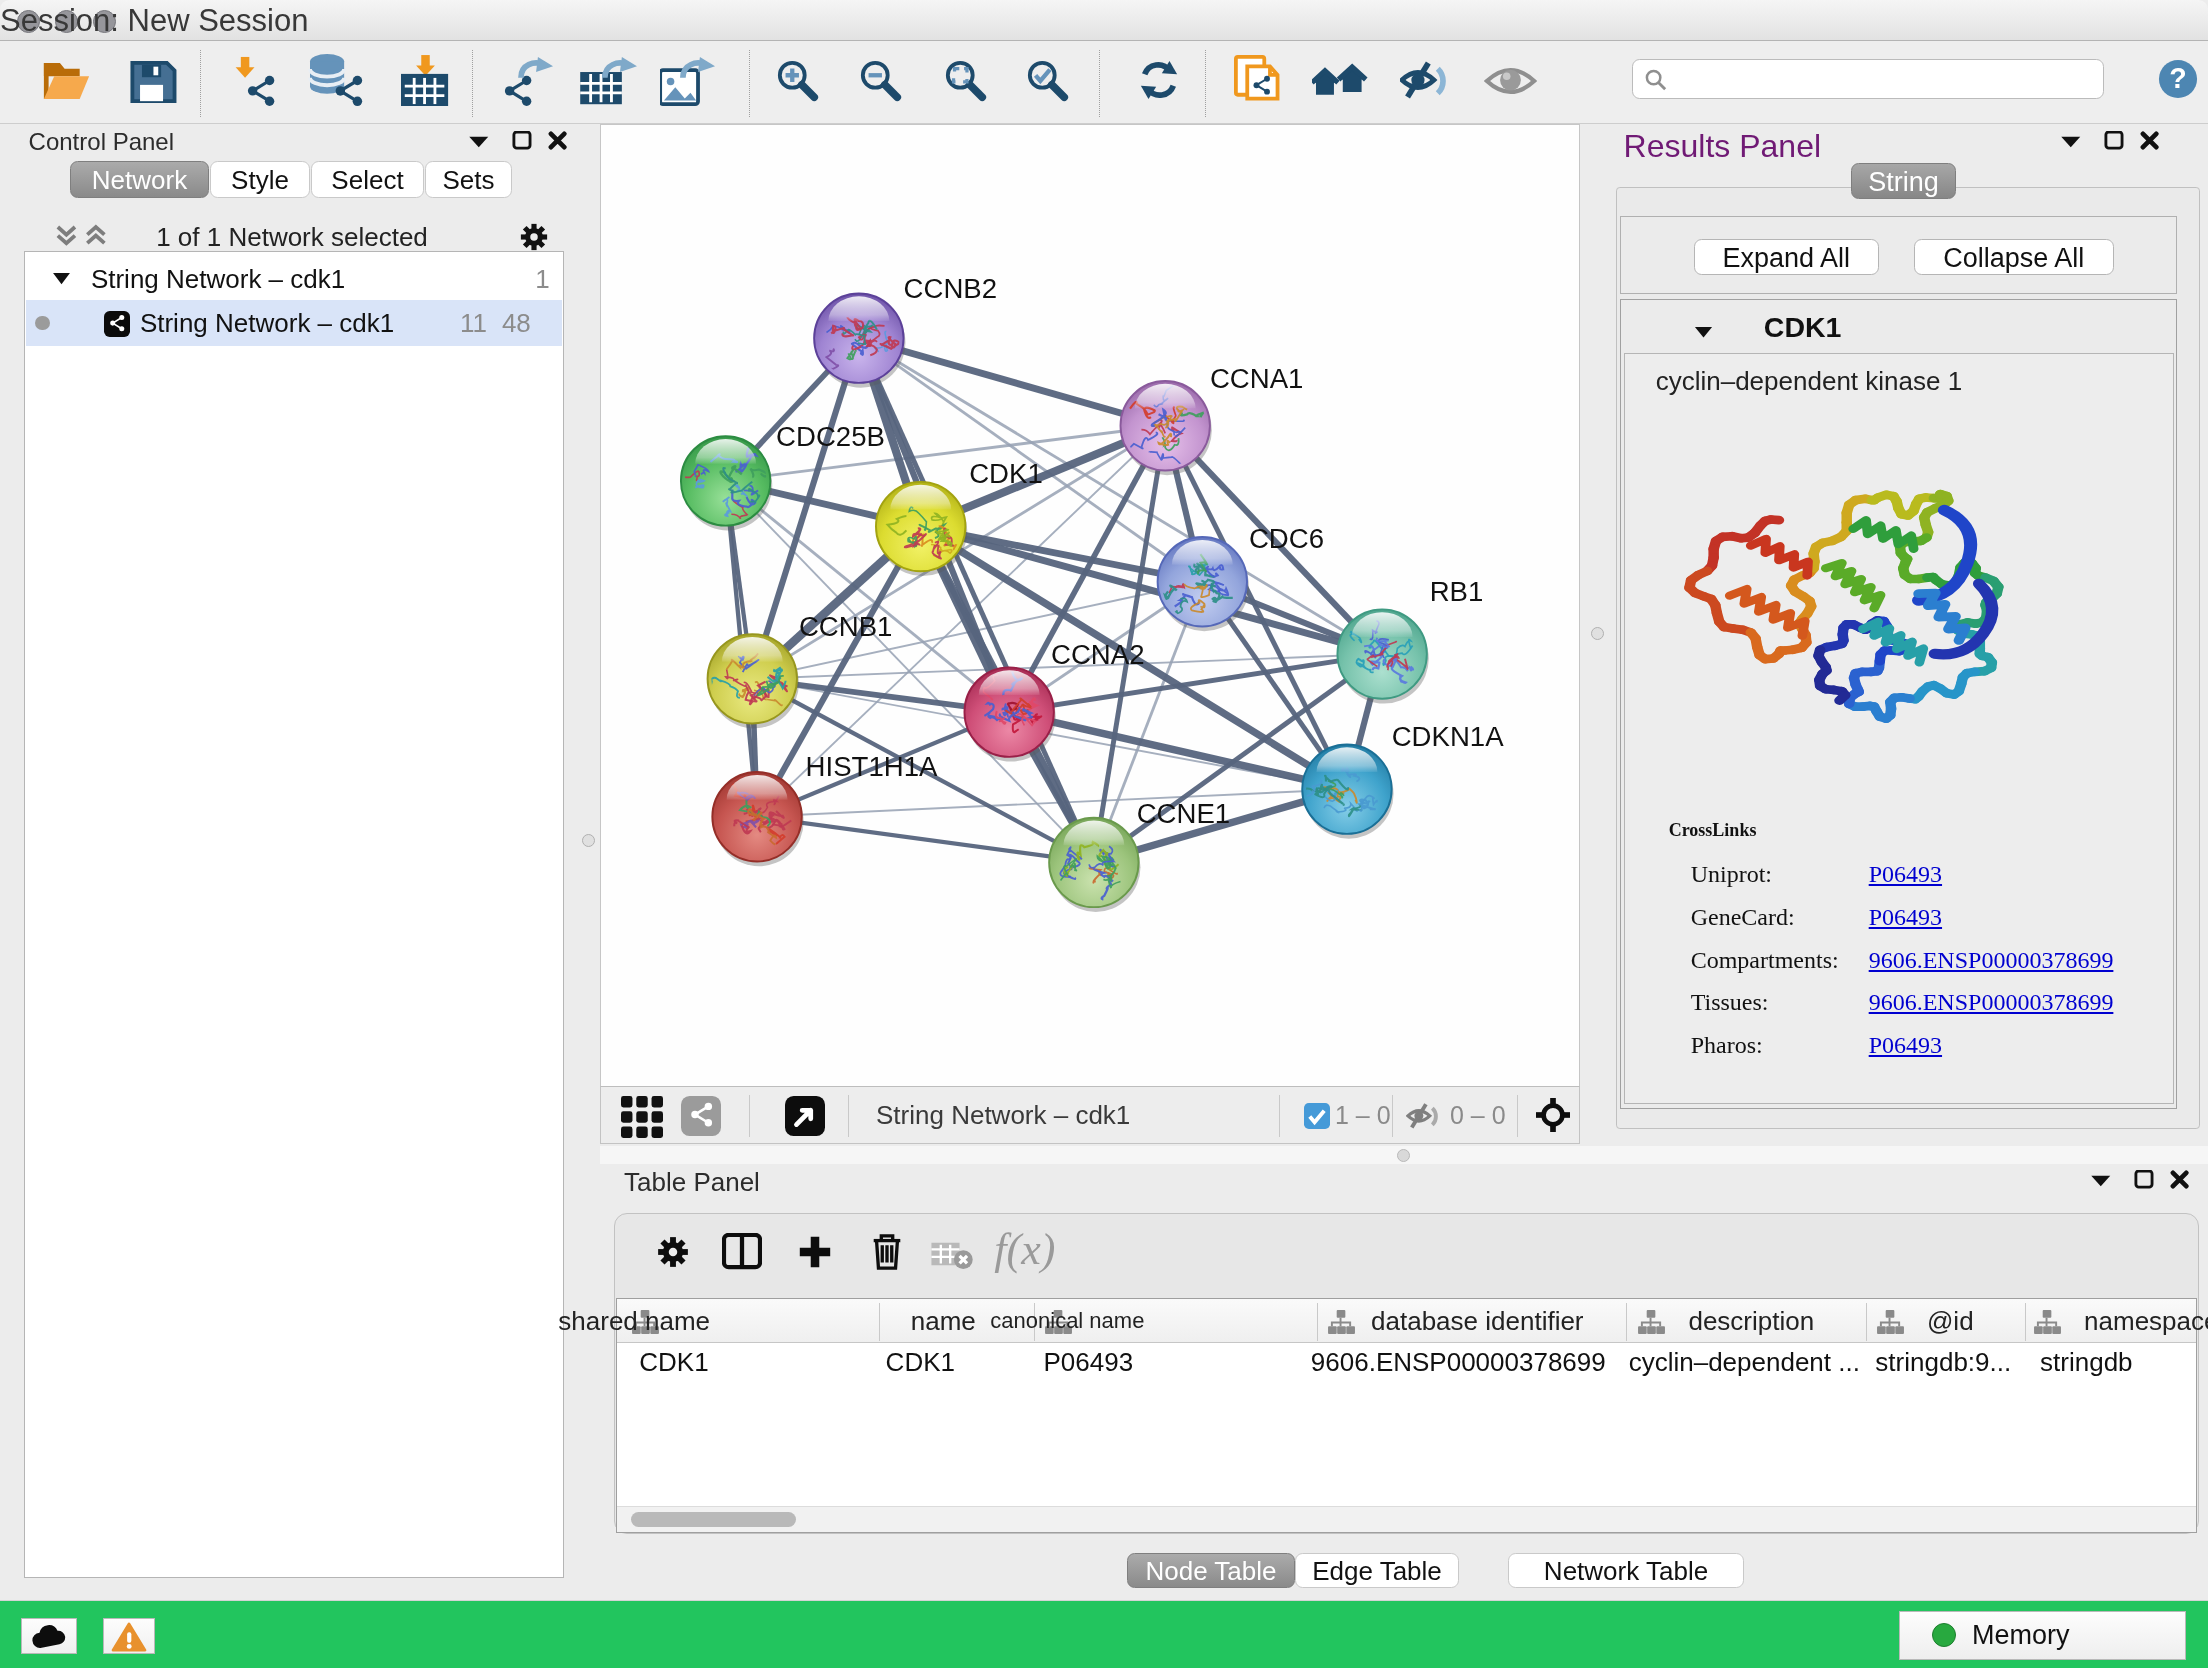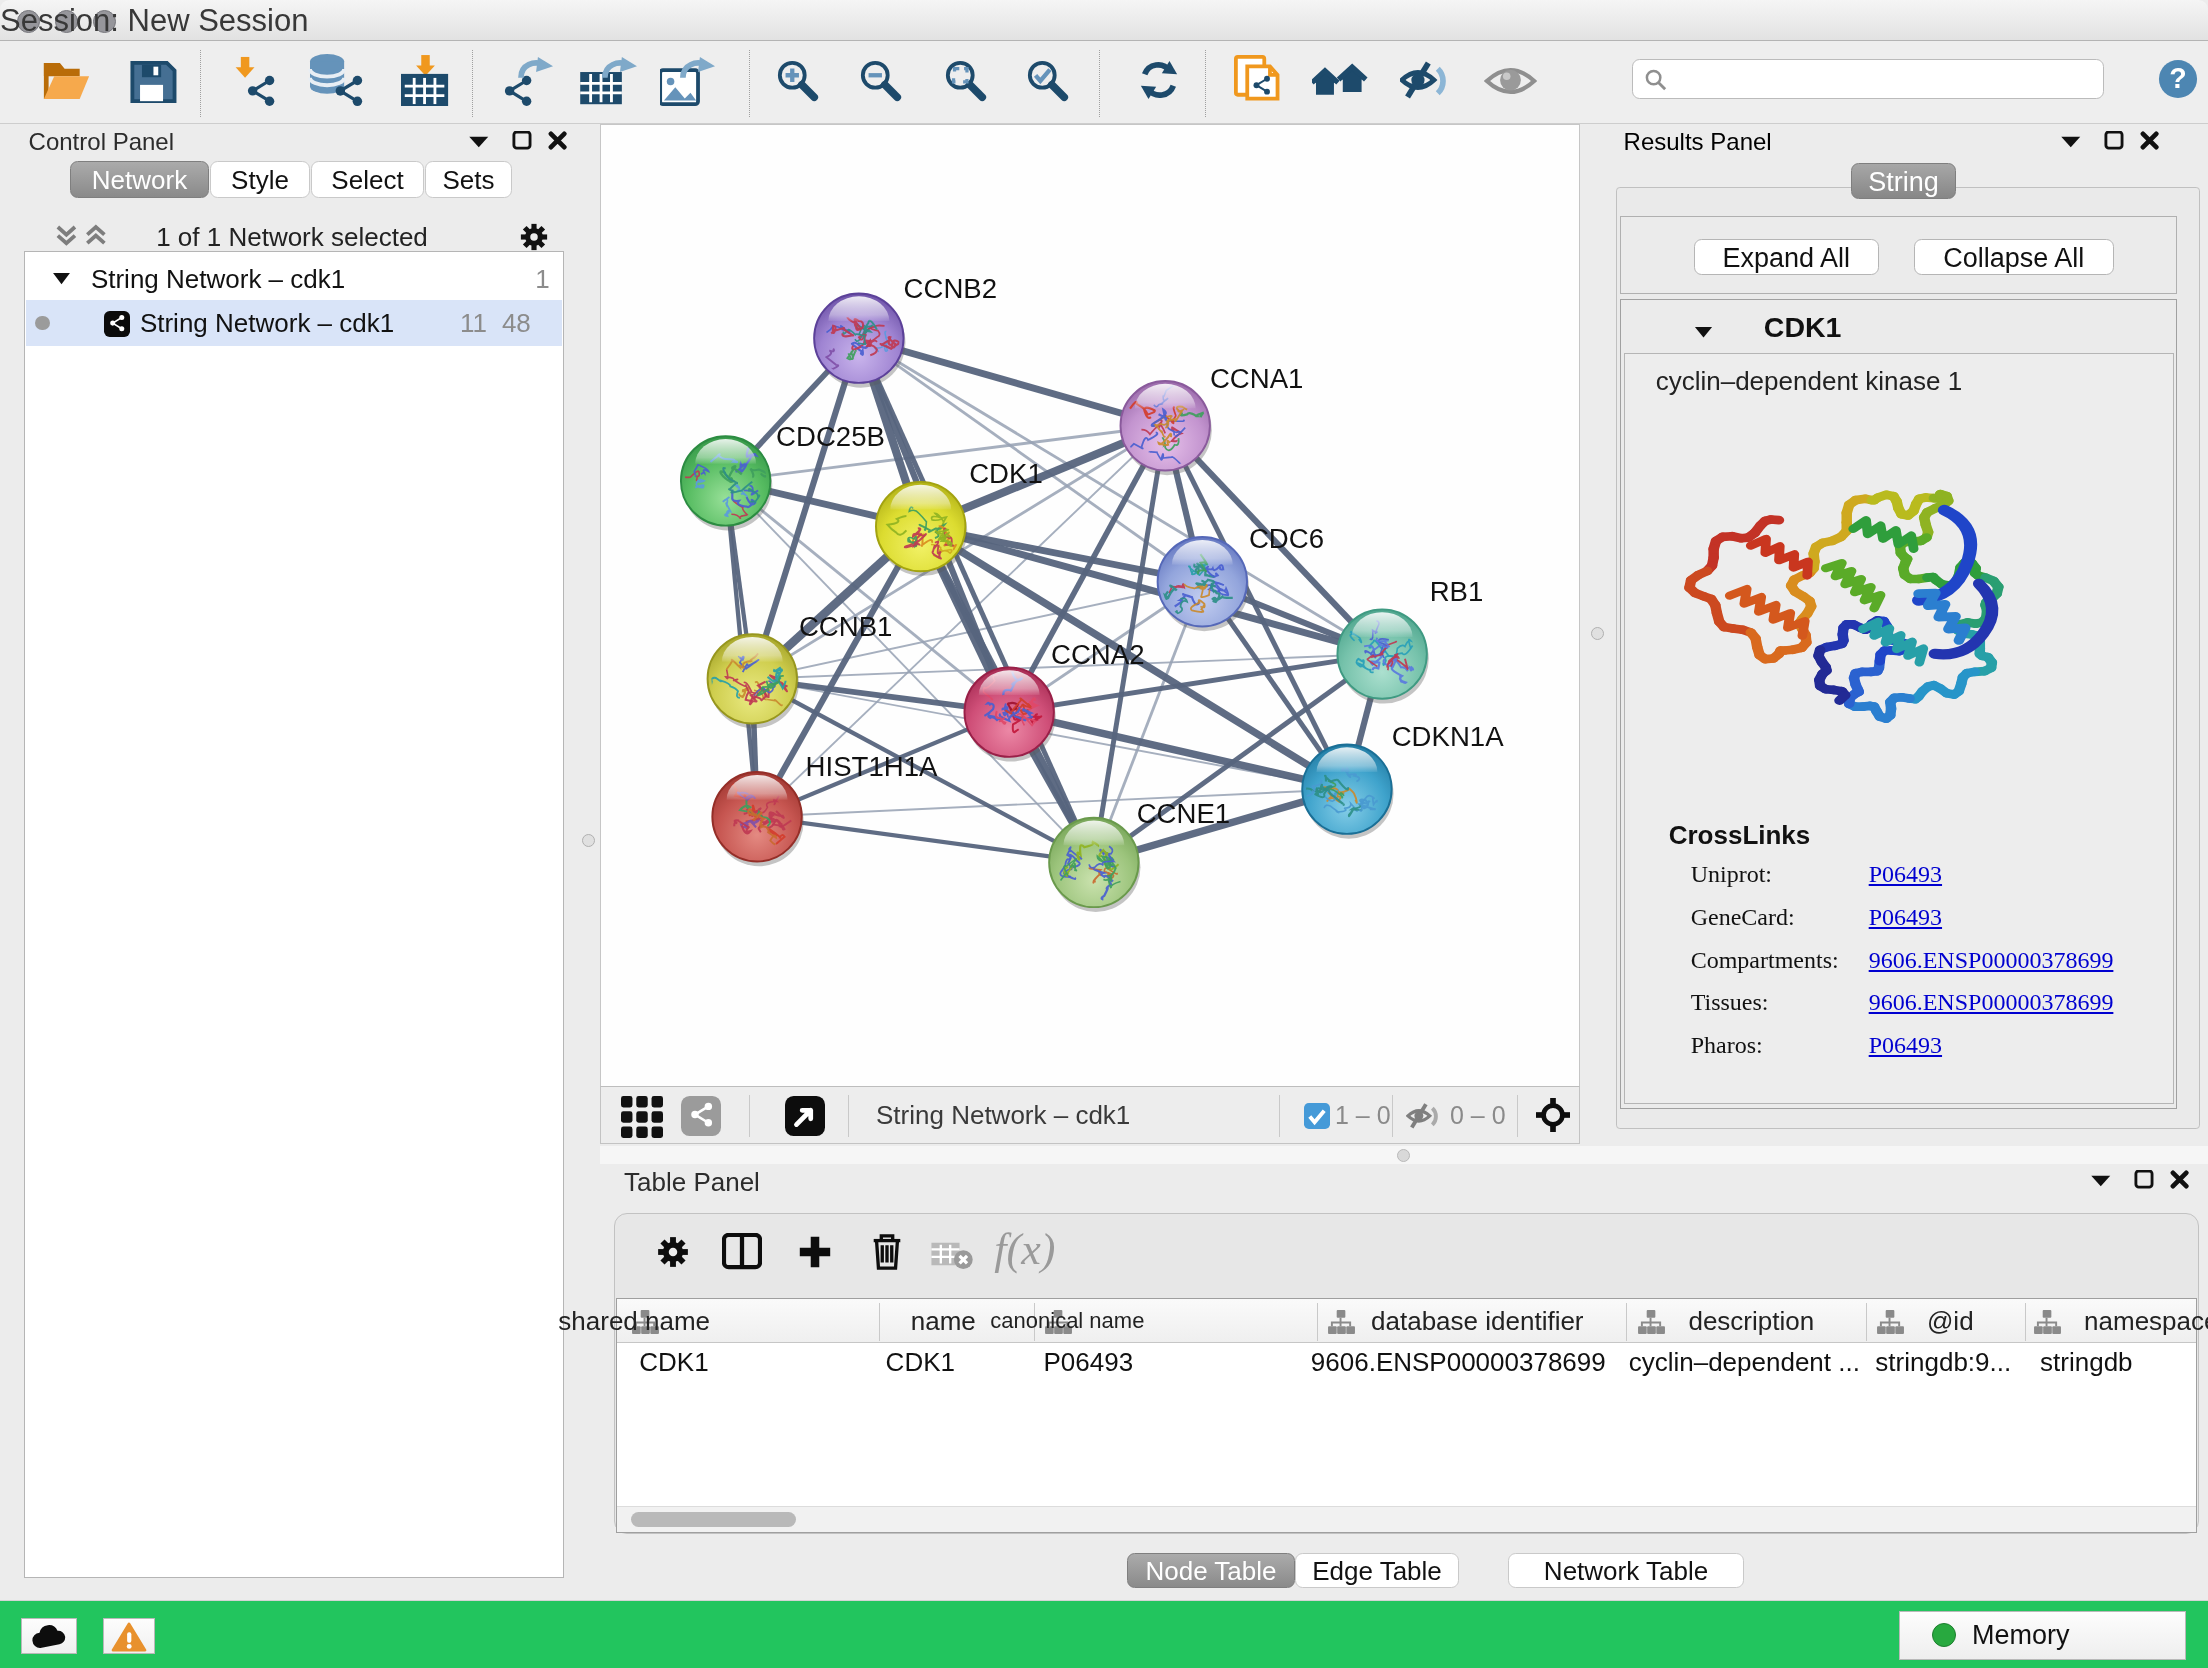--- a/index.html
+++ b/index.html
@@ -680,21 +680,21 @@
       <g stroke="#0d0d0d" stroke-width="6">
         <line x1="18" y1="0" x2="18" y2="8"></line>
         <line x1="18" y1="28" x2="18" y2="36"></line>
         <line x1="0" y1="18" x2="8" y2="18"></line>
         <line x1="28" y1="18" x2="36" y2="18"></line>
       </g>
     </svg>
 </div>
 
 <div style="position:absolute;left:1616px;top:124px;width:585px;height:1004px">
-  <div style="position:absolute;left:7.6px;top:3.8px;font-size:24px;color:#000000">Results Panel</div>
+  <div style="position:absolute;left:7.6px;top:3.8px;font-size:32px;color:#701a75">Results Panel</div>
   <svg style="position:absolute;left:445px;top:6.7px" width="105" height="19" viewBox="0 0 110 20">
       <path d="M0,6 h20 l-10,11 z" fill="#111"></path>
       <rect x="47" y="1" width="17" height="17" rx="3" fill="none" stroke="#111" stroke-width="3"></rect>
       <path d="M86,3 L100,17 M100,3 L86,17" stroke="#111" stroke-width="5" stroke-linecap="round"></path>
     </svg>
   <div style="position:absolute;left:0px;top:63px;width:584px;height:942px;background:#eaeaea;border:1px solid #c0c0c0;border-radius:3.8px"></div>
   <div style="position:absolute;left:235px;top:39px;width:105px;height:36px;background:linear-gradient(#a7a7a7,#878787);border:1px solid #7f7f7f;border-radius:7.6px;color:#fff;font-size:27px;text-align:center;line-height:36px">String</div>
   <div style="position:absolute;left:3.8px;top:92px;width:557px;height:78px;background:#ebebeb;border:1px solid #b0b0b0">
     <div class="wbtn" style="left:73px;top:22px;width:185px">Expand All</div>
     <div class="wbtn" style="left:293px;top:22px;width:200px">Collapse All</div>
@@ -925,21 +925,21 @@
           <line x1="232" y1="397" x2="225" y2="405" stroke="#222a95" stroke-width="13" stroke-linecap="round"></line>
           <path d="M355,120 q45,25 28,80 q-15,50 -60,55" fill="none" stroke="#1f45c9" stroke-width="16" stroke-linecap="round"></path>
           <path d="M398,230 q30,35 5,75 q-22,36 -60,30" fill="none" stroke="#2335b0" stroke-width="15" stroke-linecap="round"></path>
           <path d="M89,248 L110,238 L107,260 L128,250 L125,272 L146,262 L143,284 L164,274 L161,296 L182,286 L179,308" fill="none" stroke="#d4581d" stroke-width="12" stroke-linejoin="round" stroke-linecap="round"></path>
           <path d="M115,173 L134,163 L133,184 L151,174 L150,195 L169,186 L168,206 L186,197 L185,218" fill="none" stroke="#c9361f" stroke-width="12" stroke-linejoin="round" stroke-linecap="round"></path>
           <path d="M208,207 L228,199 L220,219 L240,211 L232,231 L252,223 L244,243 L264,235 L256,255 L276,247 L268,267" fill="none" stroke="#5aab28" stroke-width="12" stroke-linejoin="round" stroke-linecap="round"></path>
           <path d="M242,148 L258,135 L260,156 L276,143 L279,163 L295,150 L298,171 L314,158 L317,178" fill="none" stroke="#2f9e3c" stroke-width="12" stroke-linejoin="round" stroke-linecap="round"></path>
           <path d="M254,298 L273,287 L268,308 L287,297 L282,318 L301,307 L296,328 L315,317 L310,338 L329,327 L324,348" fill="none" stroke="#27a0a8" stroke-width="12" stroke-linejoin="round" stroke-linecap="round"></path>
           <path d="M323,245 L344,244 L335,263 L356,261 L348,280 L369,279 L360,298 L381,296 L373,315" fill="none" stroke="#2b7fd0" stroke-width="13" stroke-linejoin="round" stroke-linecap="round"></path>
         </svg>
-      <div style="position:absolute;left:44px;top:466px;font-family:Liberation Sans, sans-serif;font-size:26px;font-weight:bold;color:#111">CrossLinks</div>
+      <div style="position:absolute;left:44px;top:466px;font-family:Liberation Serif, serif;font-size:18px;font-weight:bold;color:#111">CrossLinks</div>
       <div style="position:absolute;left:66px;top:507px;font-family:'Liberation Serif',serif;font-size:24px;color:#111">Uniprot:</div>
 <div style="position:absolute;left:244px;top:507px;font-family:'Liberation Serif',serif;font-size:24px;color:#0000d0;text-decoration:underline">P06493</div>
         <div style="position:absolute;left:66px;top:550px;font-family:'Liberation Serif',serif;font-size:24px;color:#111">GeneCard:</div>
 <div style="position:absolute;left:244px;top:550px;font-family:'Liberation Serif',serif;font-size:24px;color:#0000d0;text-decoration:underline">P06493</div>
         <div style="position:absolute;left:66px;top:593px;font-family:'Liberation Serif',serif;font-size:24px;color:#111">Compartments:</div>
 <div style="position:absolute;left:244px;top:593px;font-family:'Liberation Serif',serif;font-size:24px;color:#0000d0;text-decoration:underline">9606.ENSP00000378699</div>
         <div style="position:absolute;left:66px;top:635px;font-family:'Liberation Serif',serif;font-size:24px;color:#111">Tissues:</div>
 <div style="position:absolute;left:244px;top:635px;font-family:'Liberation Serif',serif;font-size:24px;color:#0000d0;text-decoration:underline">9606.ENSP00000378699</div>
         <div style="position:absolute;left:66px;top:678px;font-family:'Liberation Serif',serif;font-size:24px;color:#111">Pharos:</div>
 <div style="position:absolute;left:244px;top:678px;font-family:'Liberation Serif',serif;font-size:24px;color:#0000d0;text-decoration:underline">P06493</div>

